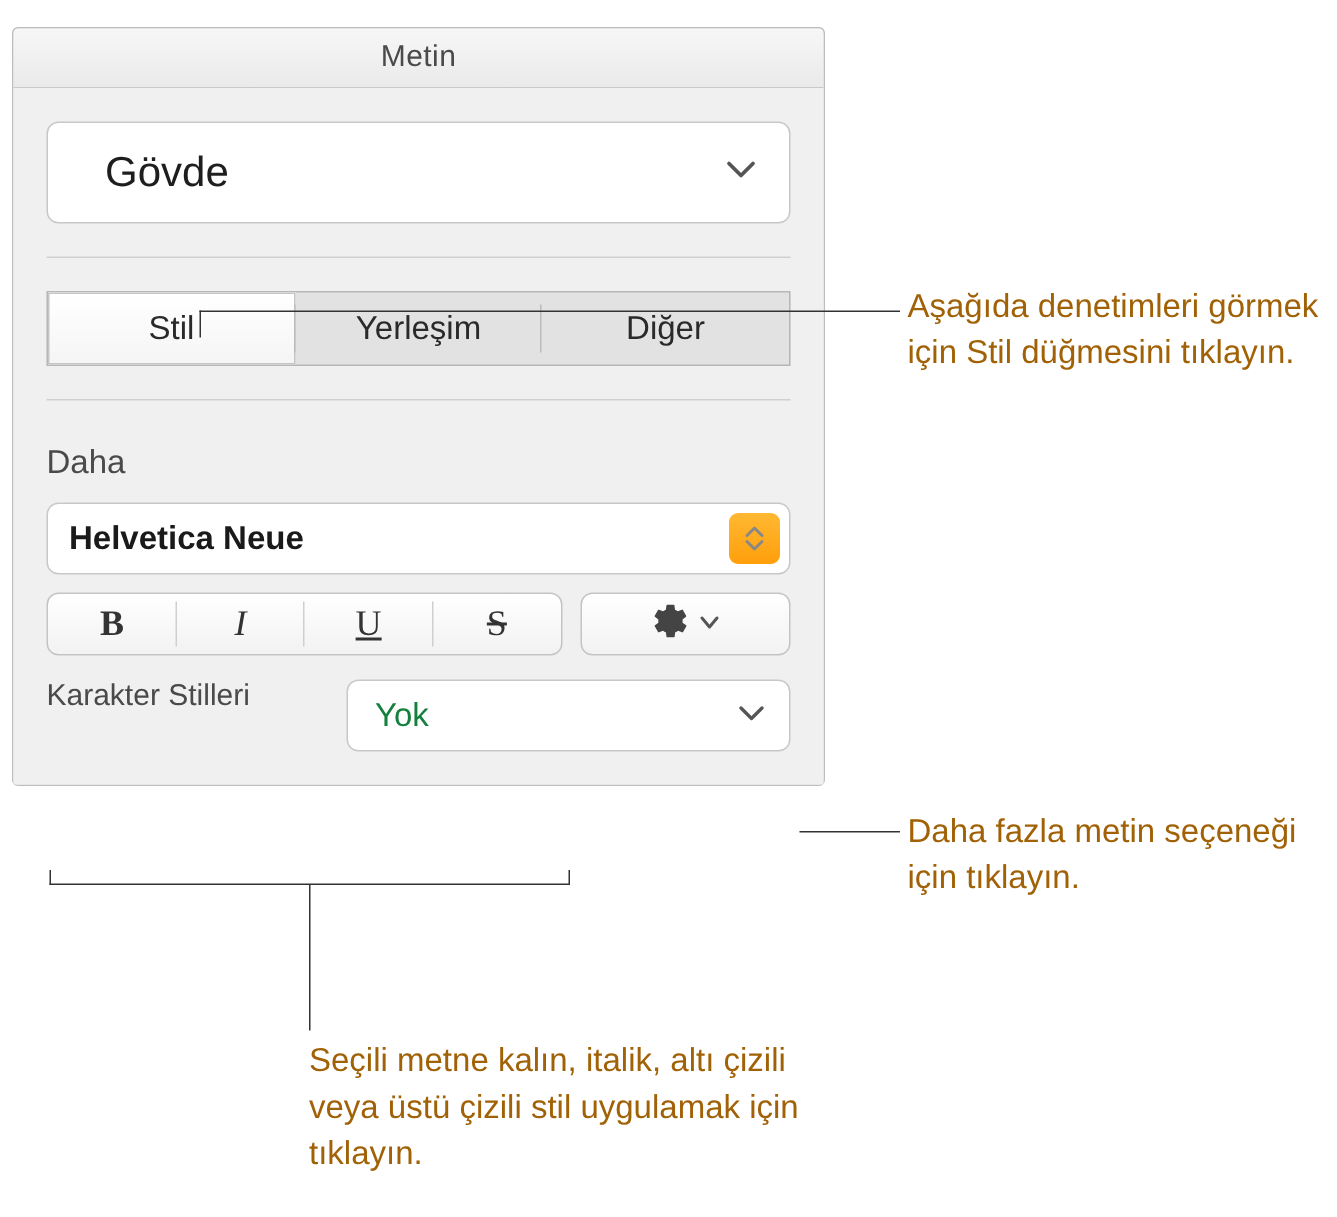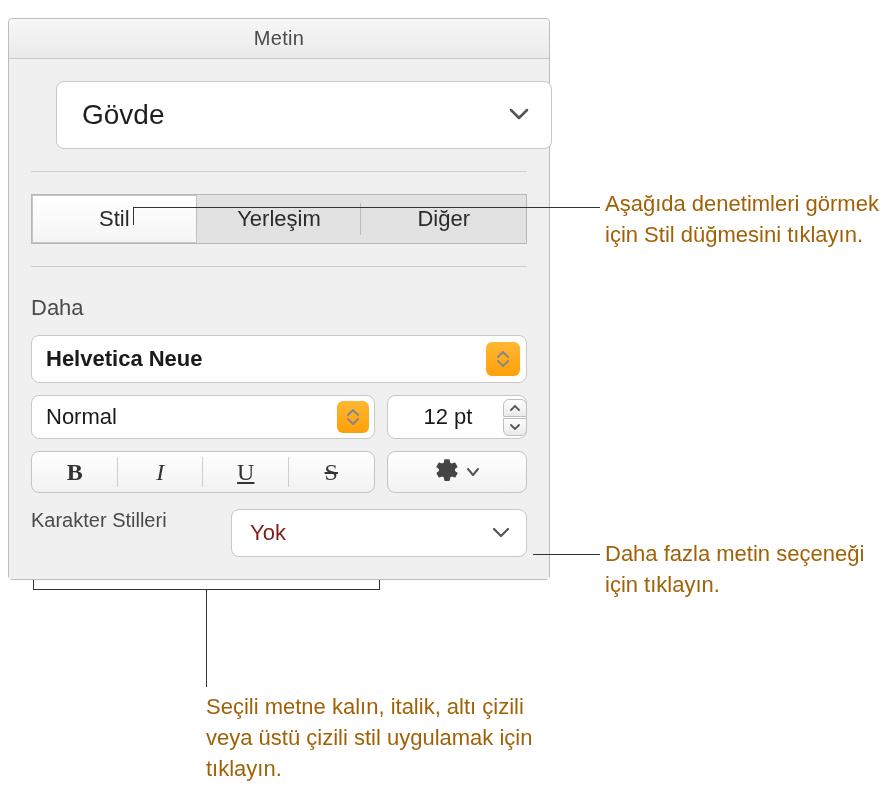--- a/index.html
+++ b/index.html
@@ -45,24 +45,23 @@
       padding: 22px 22px 0 22px;
     }
     .style-select {
       width: 100%;
       height: 68px;
       background: #fff;
       border: 1px solid #c8c8c8;
       border-radius: 8px;
       display: flex;
       align-items: center;
-      padding: 0 25px;
-      position: relative;
-      cursor: pointer;
-      margin-left: 25px;
+      padding: 0 38px;
+      position: relative;
+      cursor: pointer;
     }
     .style-select-label {
       font-size: 28px;
       color: #1e1e1e;
     }
     .style-select .chev {
       position: absolute;
       right: 22px;
       top: 50%;
       transform: translateY(-50%);
@@ -276,21 +275,21 @@
       border: 1px solid #c8c8c8;
       border-radius: 8px;
       display: flex;
       align-items: center;
       padding: 0 18px;
       position: relative;
       cursor: pointer;
     }
     .char-select span.label {
       font-size: 22px;
-      color: #7f1d1d;
+      color: #15803d;
     }
     .callout-line {
       position: absolute;
       background: #333;
     }
     .callout-text {
       position: absolute;
       font-size: 22px;
       color: #a16207;
       line-height: 1.4;
@@ -343,48 +342,20 @@
         <div class="orange-arrows">
           <svg width="14" height="8" viewBox="0 0 14 8">
               <path d="M2 6 L7 1 L12 6" stroke="#888" stroke-width="2" fill="none" stroke-linecap="round" stroke-linejoin="round"></path>
             </svg>
           <svg width="14" height="8" viewBox="0 0 14 8">
               <path d="M2 2 L7 7 L12 2" stroke="#888" stroke-width="2" fill="none" stroke-linecap="round" stroke-linejoin="round"></path>
             </svg>
         </div>
       </div>
 
-      <div class="row">
-        <div class="weight-select">
-          <span class="label">Normal</span>
-          <div class="orange-arrows" style="right:5px;top:5px;bottom:5px;width:32px;">
-            <svg width="14" height="8" viewBox="0 0 14 8">
-                <path d="M2 6 L7 1 L12 6" stroke="#888" stroke-width="2" fill="none" stroke-linecap="round" stroke-linejoin="round"></path>
-              </svg>
-            <svg width="14" height="8" viewBox="0 0 14 8">
-                <path d="M2 2 L7 7 L12 2" stroke="#888" stroke-width="2" fill="none" stroke-linecap="round" stroke-linejoin="round"></path>
-              </svg>
-          </div>
-        </div>
-        <div class="size-box">
-          <span class="label">12 pt</span>
-          <div class="stepper">
-            <div class="step up">
-              <svg width="12" height="8" viewBox="0 0 12 8">
-                  <path d="M2 6 L6 2 L10 6" stroke="#555" stroke-width="1.8" fill="none" stroke-linecap="round"></path>
-                </svg>
-            </div>
-            <div class="step down">
-              <svg width="12" height="8" viewBox="0 0 12 8">
-                  <path d="M2 2 L6 6 L10 2" stroke="#555" stroke-width="1.8" fill="none" stroke-linecap="round"></path>
-                </svg>
-            </div>
-          </div>
-        </div>
-      </div>
 
       <div class="format-row">
         <div class="biu-group">
           <div class="biu bold">
             <span>B</span>
           </div>
           <div class="biu italic">
             <span>I</span>
           </div>
           <div class="biu underline">

